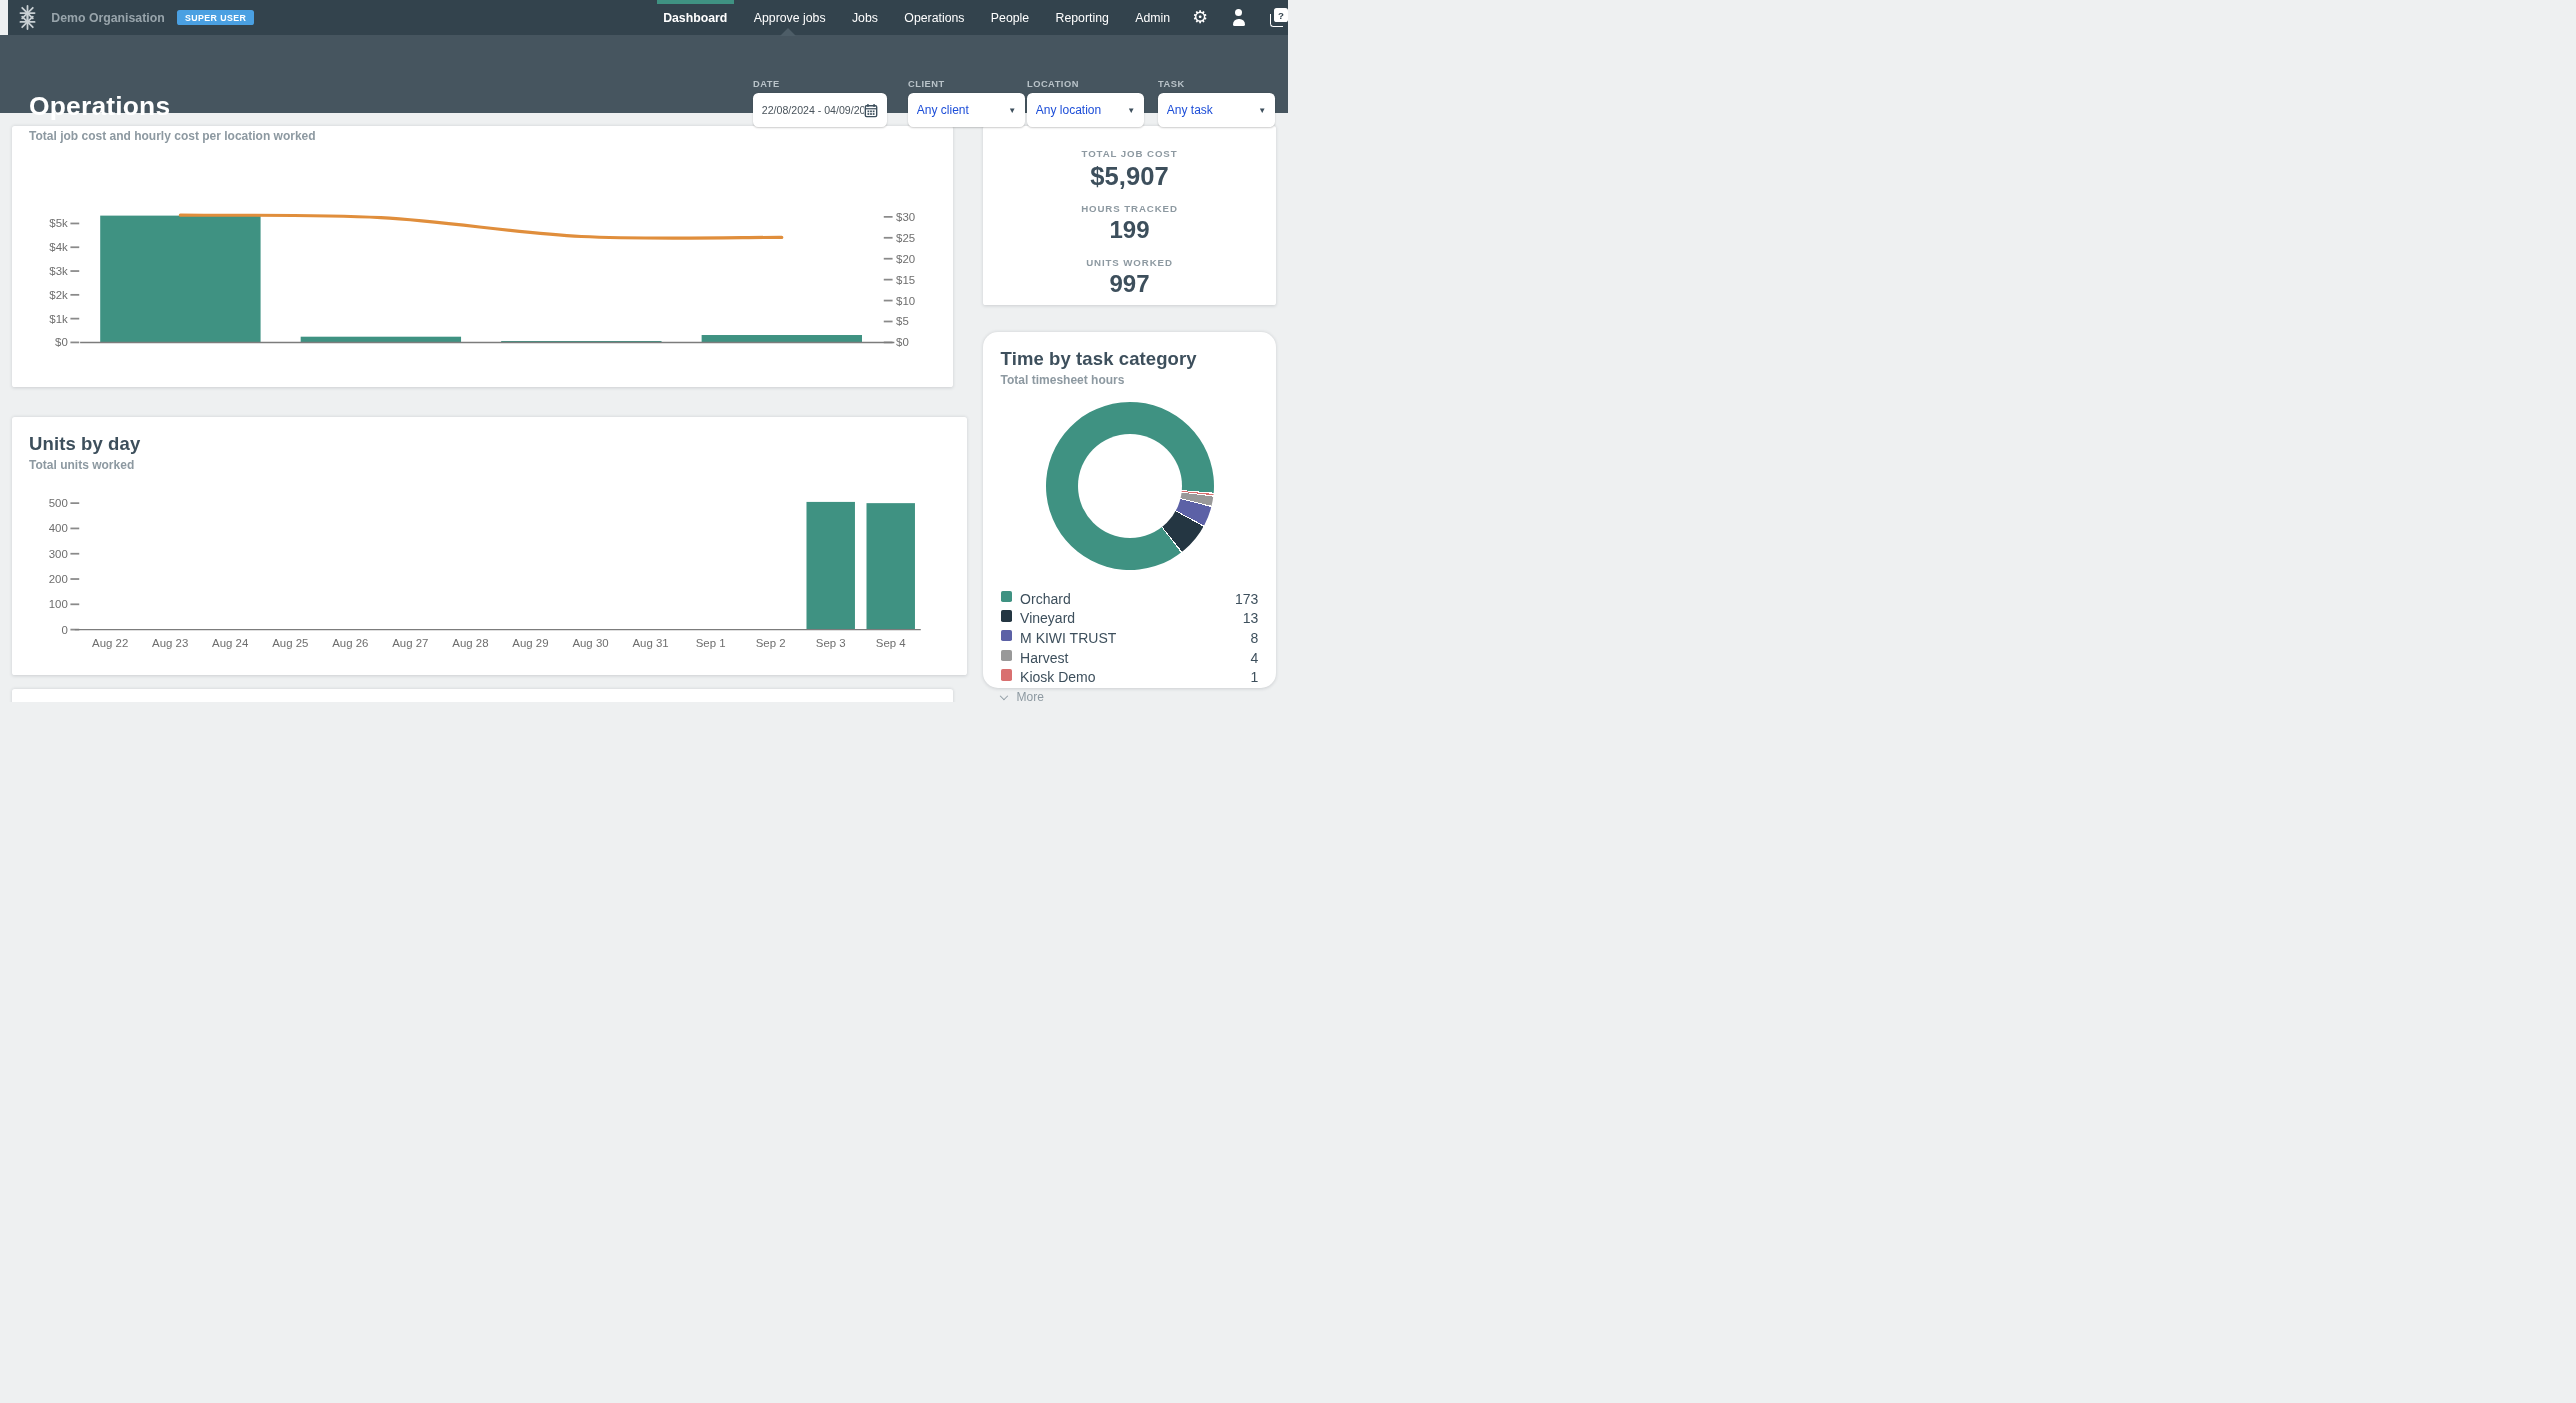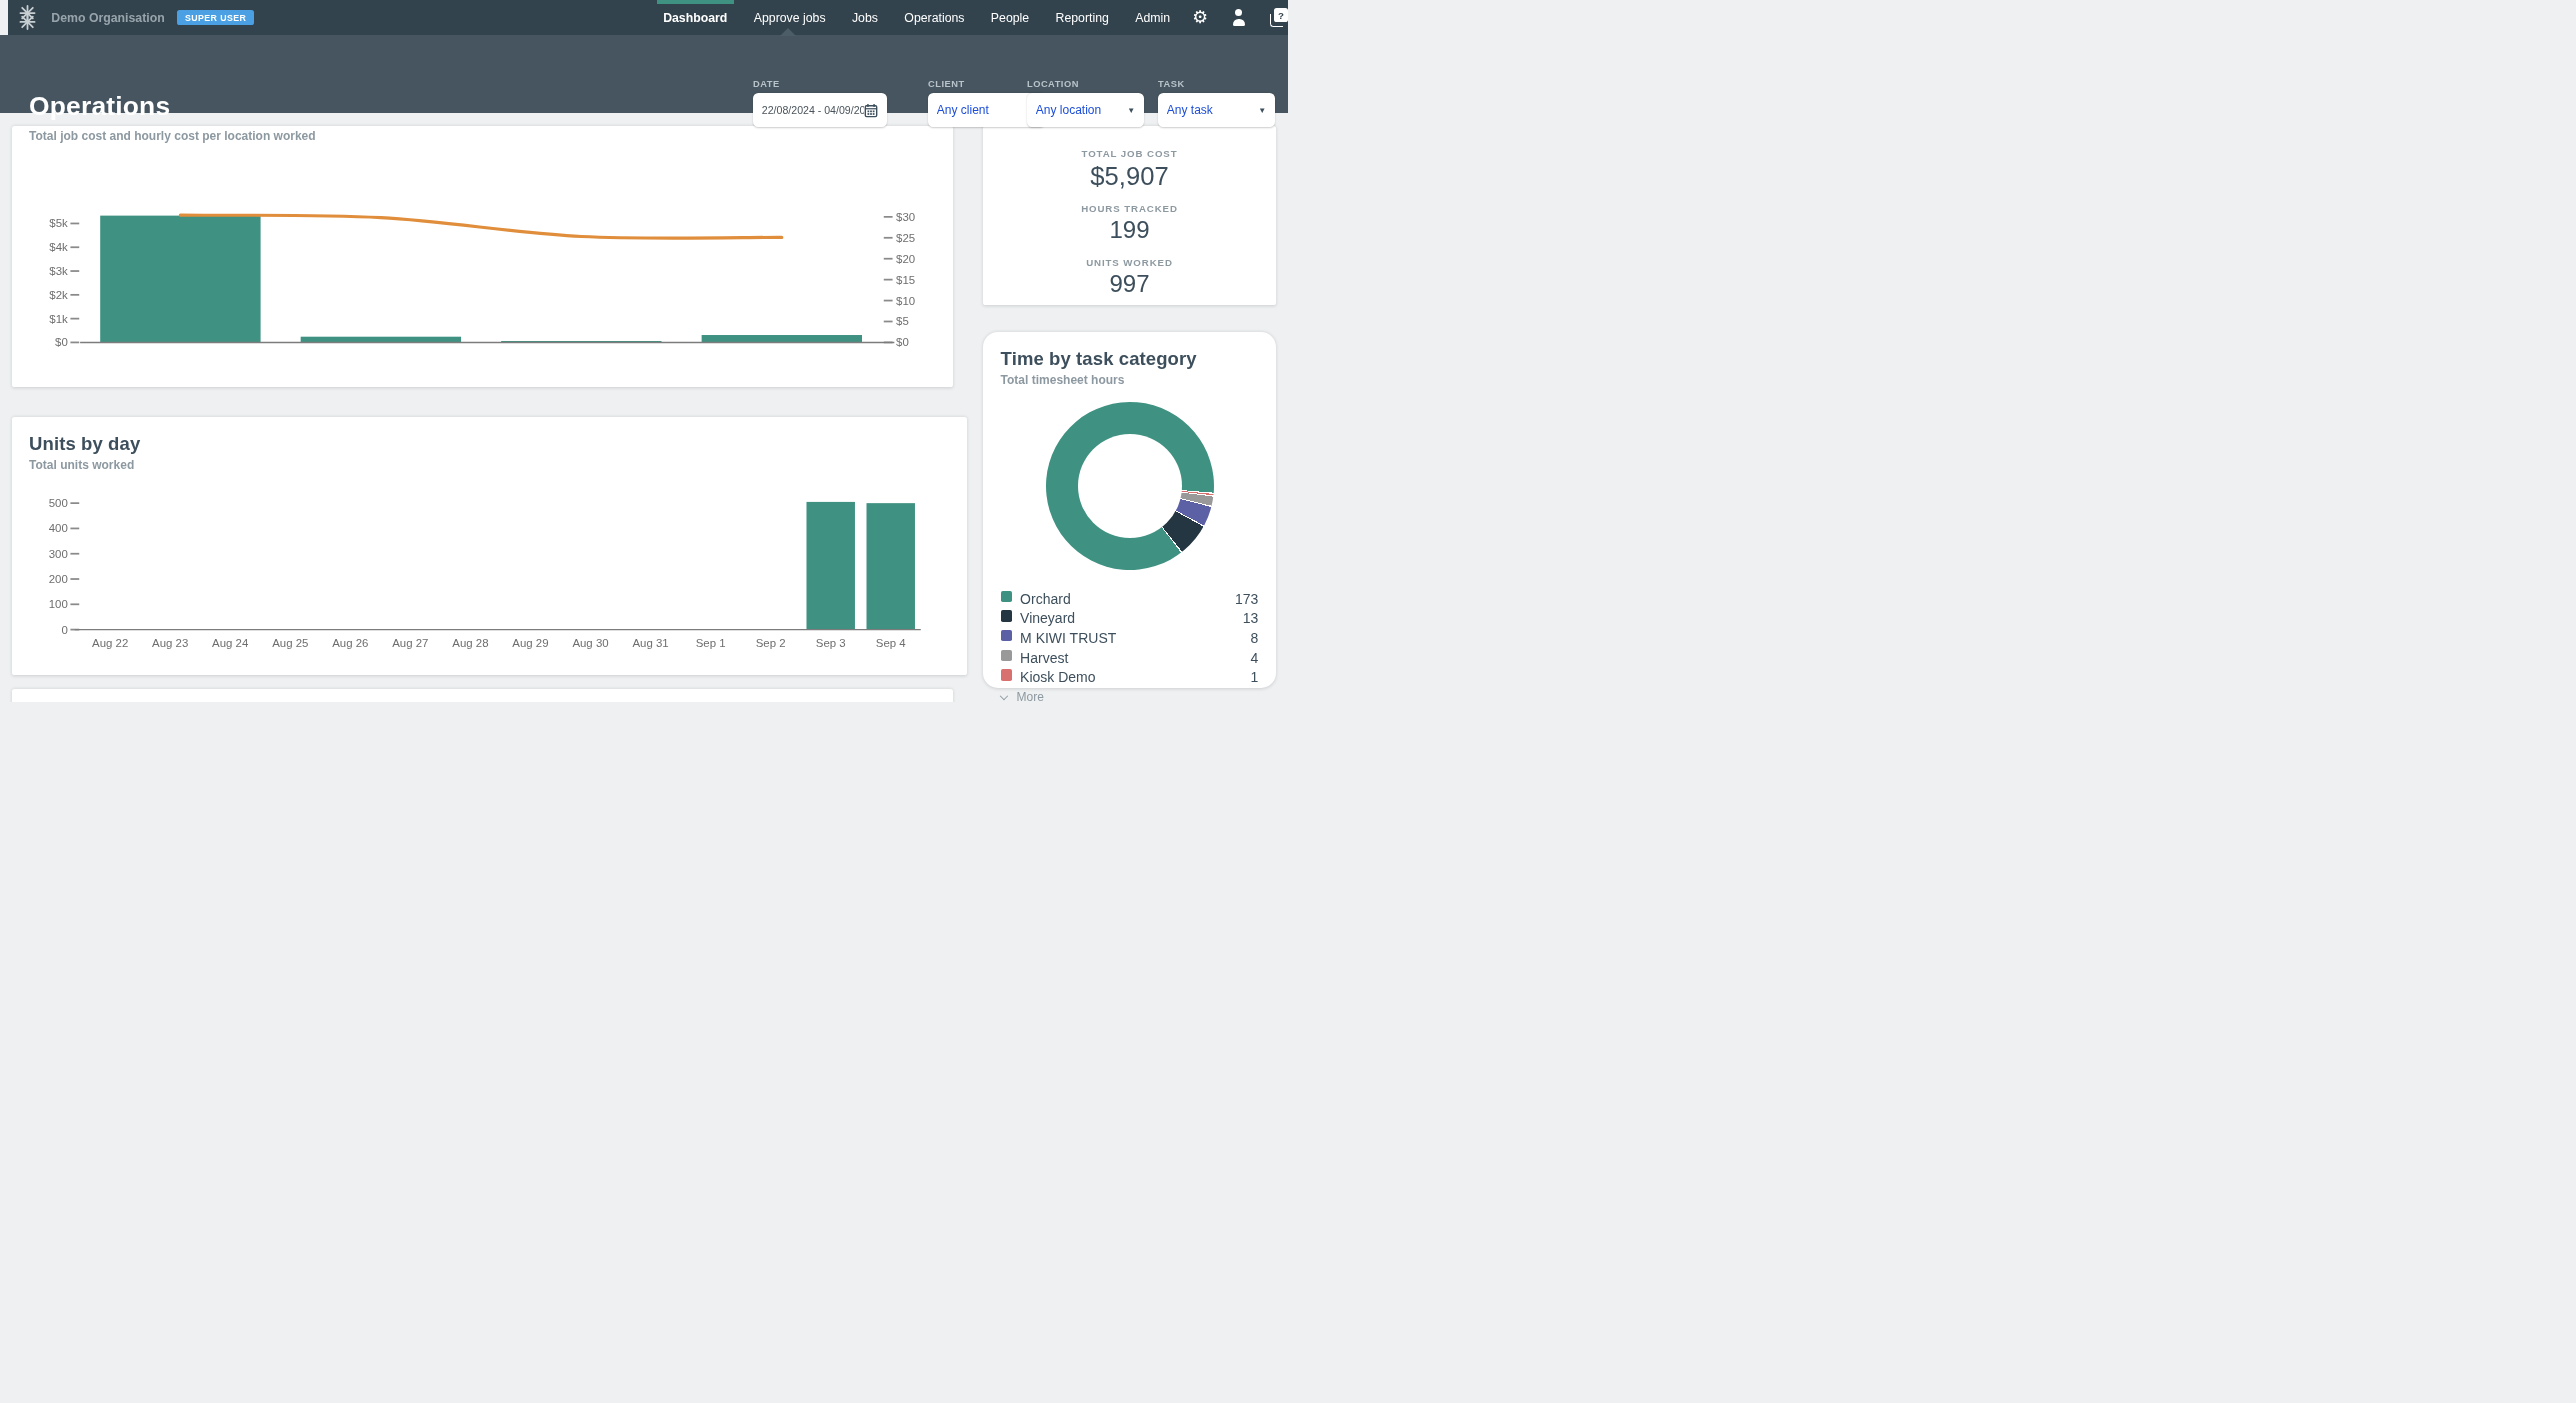--- a/index.html
+++ b/index.html
@@ -41,21 +41,21 @@
   .page-title{position:absolute;left:29px;top:56px;margin:0;color:#fff;font-size:26.4px;font-weight:bold;letter-spacing:0.2px;}
   .filter{position:absolute;top:44px;}
   .filter .flabel{display:block;color:#b9c3c9;font-size:9.3px;font-weight:bold;letter-spacing:0.5px;margin-bottom:4.4px;}
   .fbox{height:34px;background:#fff;border-radius:5.3px;display:flex;align-items:center;
         padding:0 8.8px;cursor:pointer;box-shadow:0 0.9px 1.8px rgba(0,0,0,.2);}
   .fbox input{border:0;outline:0;padding:0;flex:1;min-width:0;font-family:"Liberation Sans",sans-serif;
         font-size:10.6px;color:#4a545c;background:transparent;}
   .sel-value{flex:1;font-size:12px;color:#1d4ed8;white-space:nowrap;overflow:hidden;}
   .sel-arrow{font-size:8px;color:#3d4f5c;margin-left:5.3px;}
   #f-date{left:753px;width:134px;}
-  #f-client{left:928px;width:117px;}
+  #f-client{left:908px;width:117px;}
   #f-location{left:1027px;width:117px;}
   #f-task{left:1158px;width:117px;}
 
   
   .card{position:absolute;background:#fff;border-radius:2.6px;box-shadow:0 0.9px 3.5px rgba(30,40,50,.16);}
   #card-cost{left:11.5px;top:126px;width:941px;height:261px;}
   #card-units{left:11.5px;top:417px;width:955px;height:258px;}
   #card-stats{left:983px;top:126px;width:293px;height:179px;}
   #card-donut{left:983px;top:332px;width:293px;height:356px;border-radius:15px;}
   #card-peek{left:11.5px;top:689px;width:941px;height:17.6px;}
@@ -64,21 +64,21 @@
   .card .sub{margin:2.6px 17.6px 0;font-size:12px;font-weight:bold;color:#8d99a1;}
 
   svg.chart{position:absolute;left:17.6px;}
   #cost-svg{top:77px;width:905px;height:159px;}
   #units-svg{top:59px;width:905px;height:190px;}
   svg.chart text{font-family:"Liberation Sans",sans-serif;}
 
   
   #card-stats .stats{display:flex;flex-direction:column;align-items:center;padding-top:22px;}
   .stat-label{font-size:9.7px;font-weight:bold;letter-spacing:0.9px;color:#8d99a1;margin-bottom:2.6px;}
-  .stat-value{font-size:24px;font-weight:normal;color:#3d4f5c;margin-bottom:12.3px;}
+  .stat-value{font-size:24px;font-weight:bold;color:#3d4f5c;margin-bottom:12.3px;}
   .stat-value.big{font-size:25.6px;}
 
   
   .donut-wrap{position:absolute;left:63px;top:70px;width:168px;height:168px;}
   .donut{position:absolute;inset:0;border-radius:50%;}
   .donut-hole{position:absolute;left:32px;top:32px;width:104px;height:104px;border-radius:50%;background:#fff;}
   .legend{position:absolute;left:0;top:257px;width:100%;padding:0 17.6px;}
   .legend-row{display:flex;align-items:flex-start;padding:1.8px 0;font-size:14px;color:#3d4f5c;}
   .swatch{width:11.5px;height:11.5px;border-radius:1.8px;margin-right:8px;flex:0 0 auto;}
   .legend-label{flex:1;}

